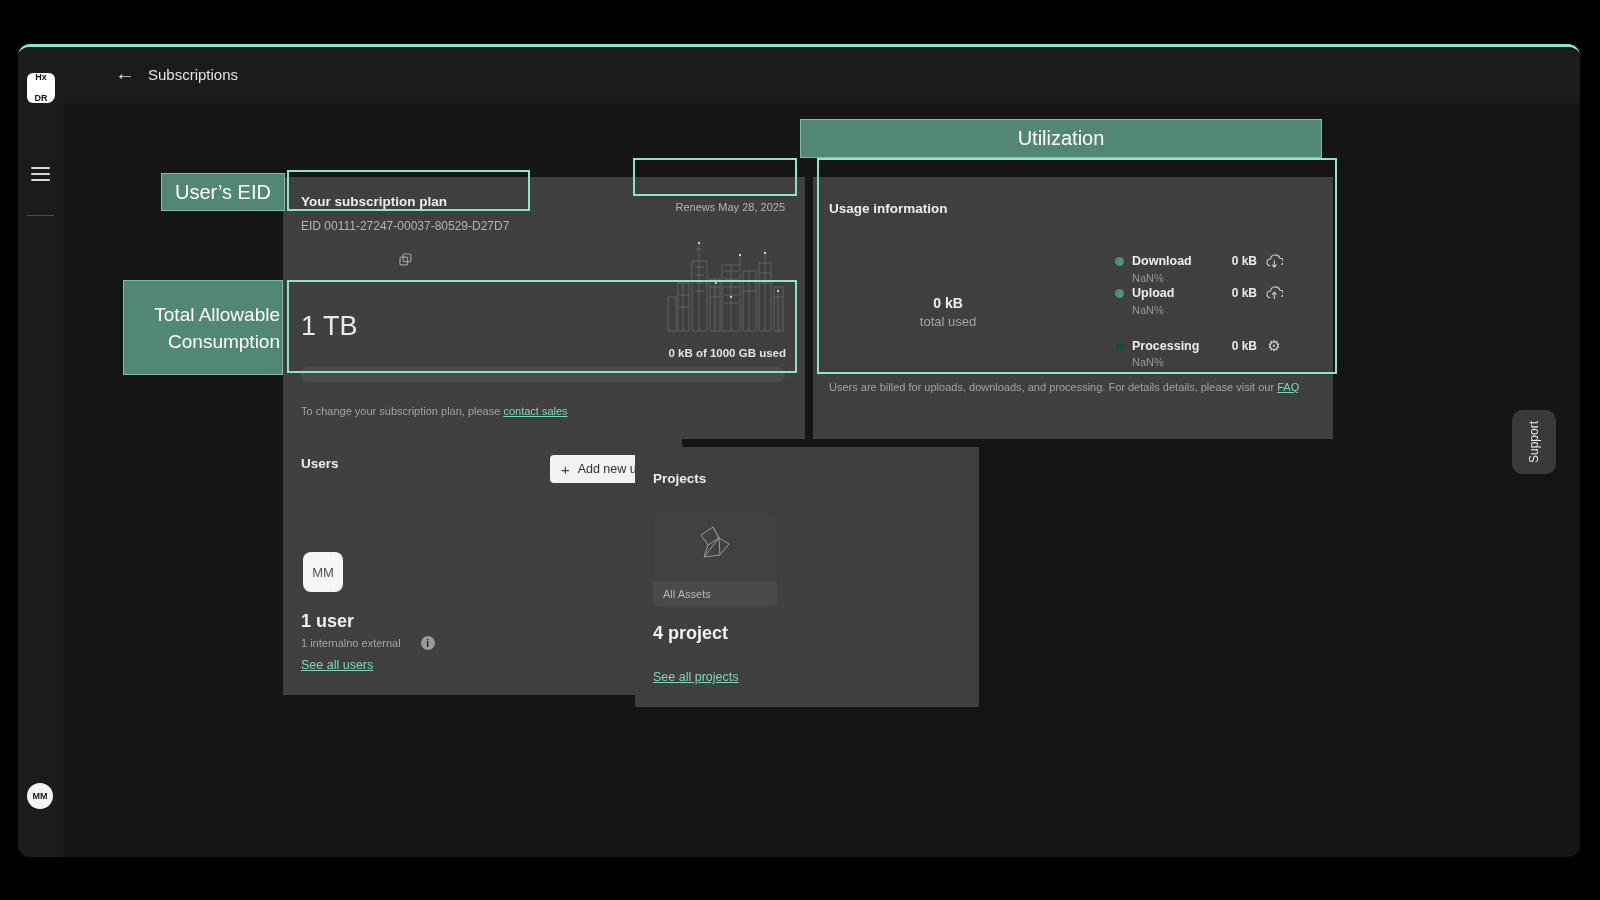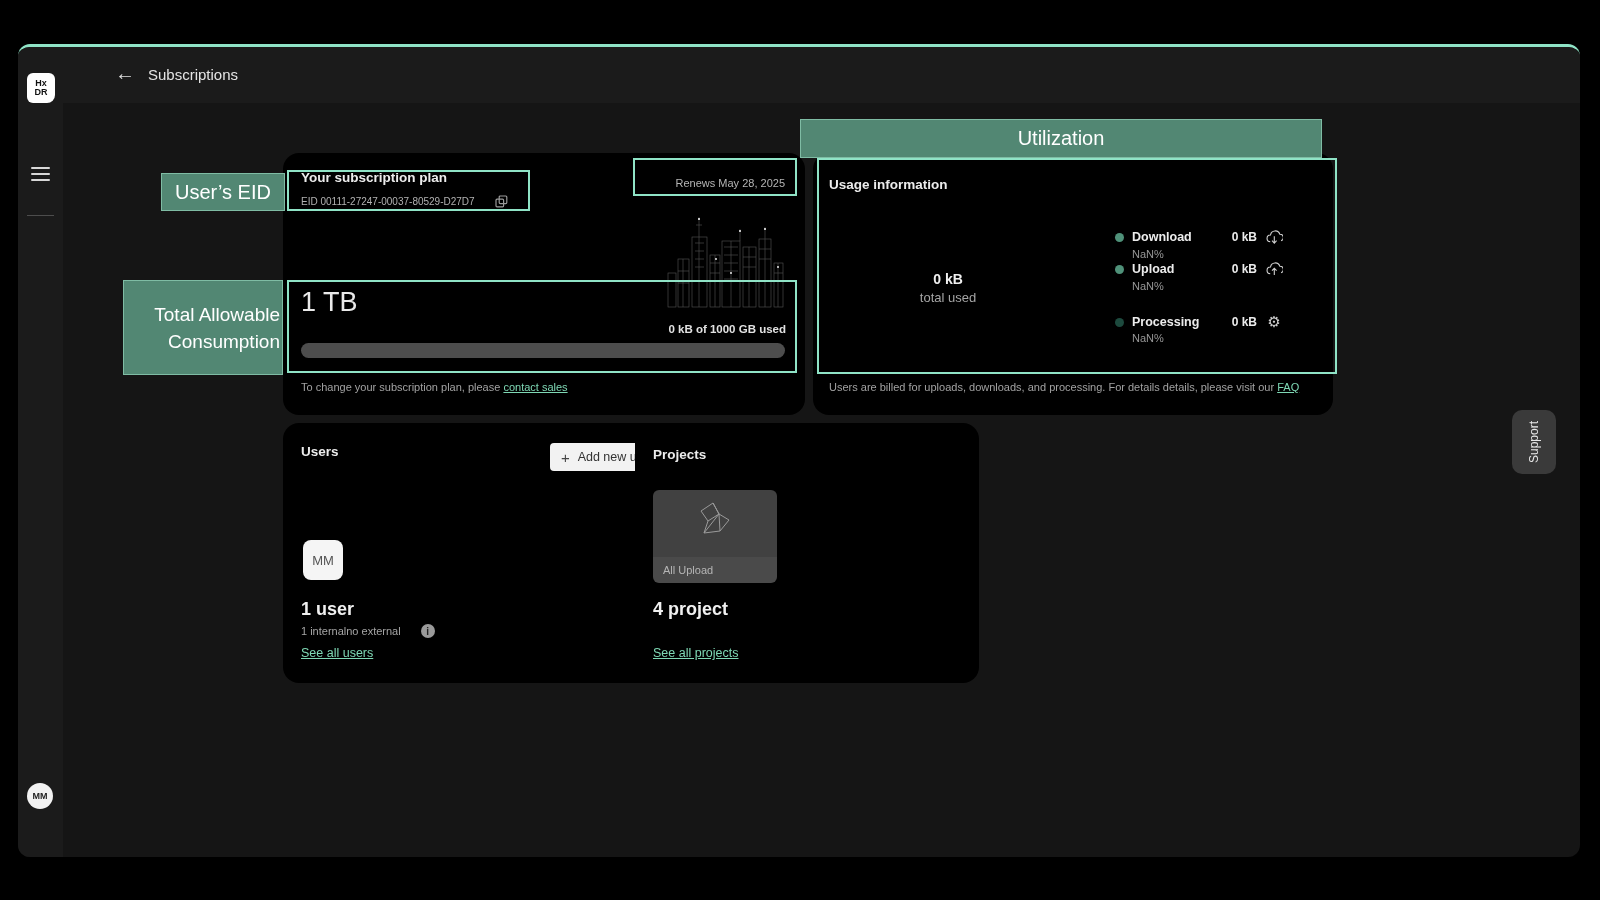--- a/index.html
+++ b/index.html
@@ -2,39 +2,39 @@
 <html><head>
 <meta charset="utf-8">
 <style>
   html,body{margin:0;padding:0;background:#000;width:1600px;height:900px;overflow:hidden;
             font-family:"Liberation Sans",sans-serif;-webkit-font-smoothing:antialiased;}
   .window{position:absolute;left:18px;top:44px;width:1562px;height:810px;background:#151515;
           border-radius:12px;border-top:3px solid #8fe3c6;overflow:hidden;}
   
   .sidebar{position:absolute;left:0;top:0;bottom:0;width:45px;background:#1b1b1b;}
   .logo{position:absolute;left:9px;top:26px;width:28px;height:30px;background:#fff;border-radius:6px 6px 8px 6px;
-        display:flex;flex-direction:column;align-items:center;justify-content:center;color:#111;
+        display:flex;flex-direction:column;align-items:center;justify-content:space-between;color:#111;
         font-size:9px;font-weight:bold;line-height:9.5px;letter-spacing:0;}
   .hamburger{position:absolute;left:13px;top:120px;width:19px;height:14px;display:flex;flex-direction:column;justify-content:space-between;cursor:pointer;}
   .hamburger span{display:block;height:2px;background:#d8d8d8;border-radius:1px;}
   .side-divider{position:absolute;left:9px;top:168px;width:27px;height:1px;background:#4d4d4d;}
   .side-avatar{position:absolute;left:9px;top:736px;width:26px;height:26px;border-radius:50%;background:#f2f2f2;
                display:flex;align-items:center;justify-content:center;color:#222;font-size:9px;font-weight:bold;}
   
   .topbar{position:absolute;left:45px;top:0;right:0;height:56px;background:#1b1b1b;}
   .back-arrow{position:absolute;left:52px;top:15px;color:#e0e0e0;font-size:20px;cursor:pointer;}
   .page-title{position:absolute;left:85px;top:19px;color:#e4e4e4;font-size:15px;}
   
-  .card{position:absolute;background:#000000;border-radius:16px;}
+  .card{position:absolute;background:#404040;border-radius:0;margin-top:24px;}
   #sub-card{left:265px;top:106px;width:522px;height:262px;}
   #util-card{left:795px;top:106px;width:520px;height:262px;}
-  #users-card{left:265px;top:376px;width:399px;height:260px;}
+  #users-card{left:265px;top:364px;width:399px;height:260px;}
   #projects-card{left:617px;top:376px;width:344px;height:260px;}
   .card-title{position:absolute;color:#ececec;font-size:13.5px;font-weight:bold;}
-  .eid-line{position:absolute;left:18px;top:42px;color:#b2b2b2;font-size:10px;display:flex;align-items:center;gap:20px;}
+  .eid-line{position:absolute;left:18px;top:42px;color:#b2b2b2;font-size:12px;display:flex;align-items:center;gap:20px;flex-direction:column;}
   .renew-text{position:absolute;right:20px;top:24px;color:#b5b5b5;font-size:11px;}
   .capacity{position:absolute;left:18px;top:134px;color:#eaeaea;font-size:27px;}
   .used-caption{position:absolute;right:19px;top:170px;color:#e2e2e2;font-size:11.5px;font-weight:bold;}
   .progress-track{position:absolute;left:18px;top:190px;width:484px;height:15px;background:#4d4d4d;border-radius:8px;overflow:hidden;}
   .progress-fill{height:100%;background:#8fe3c6;border-radius:8px;}
   .card-footer{position:absolute;left:18px;top:228px;color:#a2a2a2;font-size:11px;}
   a.teal-link{color:#7ed8b4;text-decoration:underline;cursor:pointer;}
   .skyline{position:absolute;left:367px;top:58px;}
   
   .total-used{position:absolute;left:60px;top:118px;width:150px;text-align:center;}
@@ -235,21 +235,21 @@
     <div class="card-title" style="left:18px;top:24px;">Projects</div>
     <div class="proj-thumb">
       <div class="glyph">
         <svg width="46" height="46" viewBox="0 0 46 46" fill="none" stroke="#9a9a9a" stroke-width="1">
           <path d="M9,13 L21,5 L27,16 L16,23 Z"></path>
           <path d="M16,23 L12,35 L27,16"></path>
           <path d="M27,16 L37,22 L28,33 L12,35"></path>
           <path d="M21,5 L27,16 M28,33 L27,16"></path>
         </svg>
       </div>
-      <div class="thumb-strip">All Upload</div>
+      <div class="thumb-strip">All Assets</div>
     </div>
     <div class="count-line">4 project</div>
     <div class="see-all"><a class="teal-link">See all projects</a></div>
   </div>
 
   <div class="support-tab">
     <span>Support</span>
   </div>
 
   <div class="ann-label" id="ann-label-eid">User’s EID</div>

